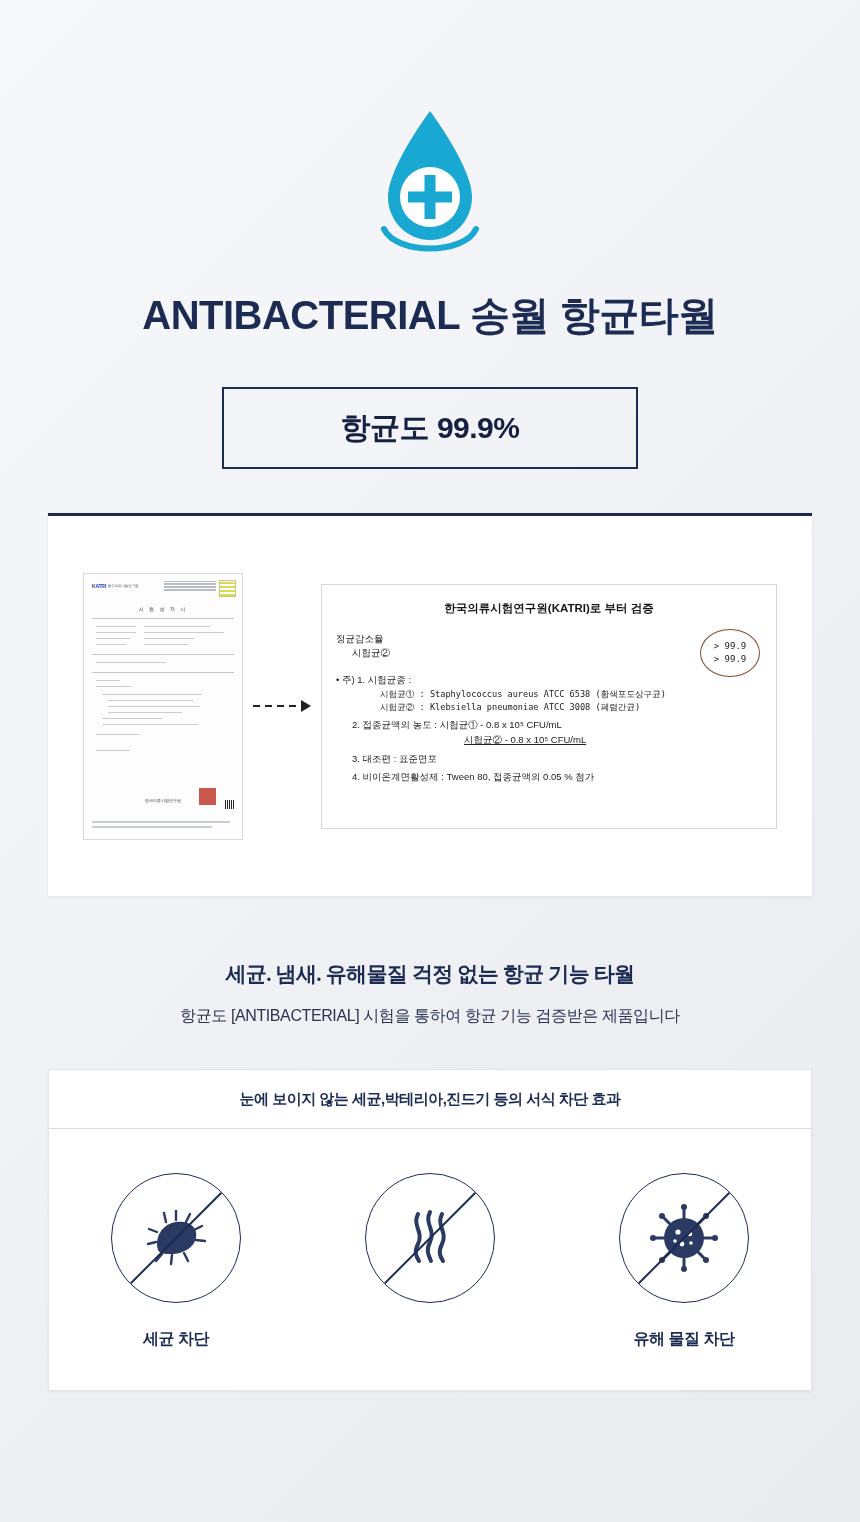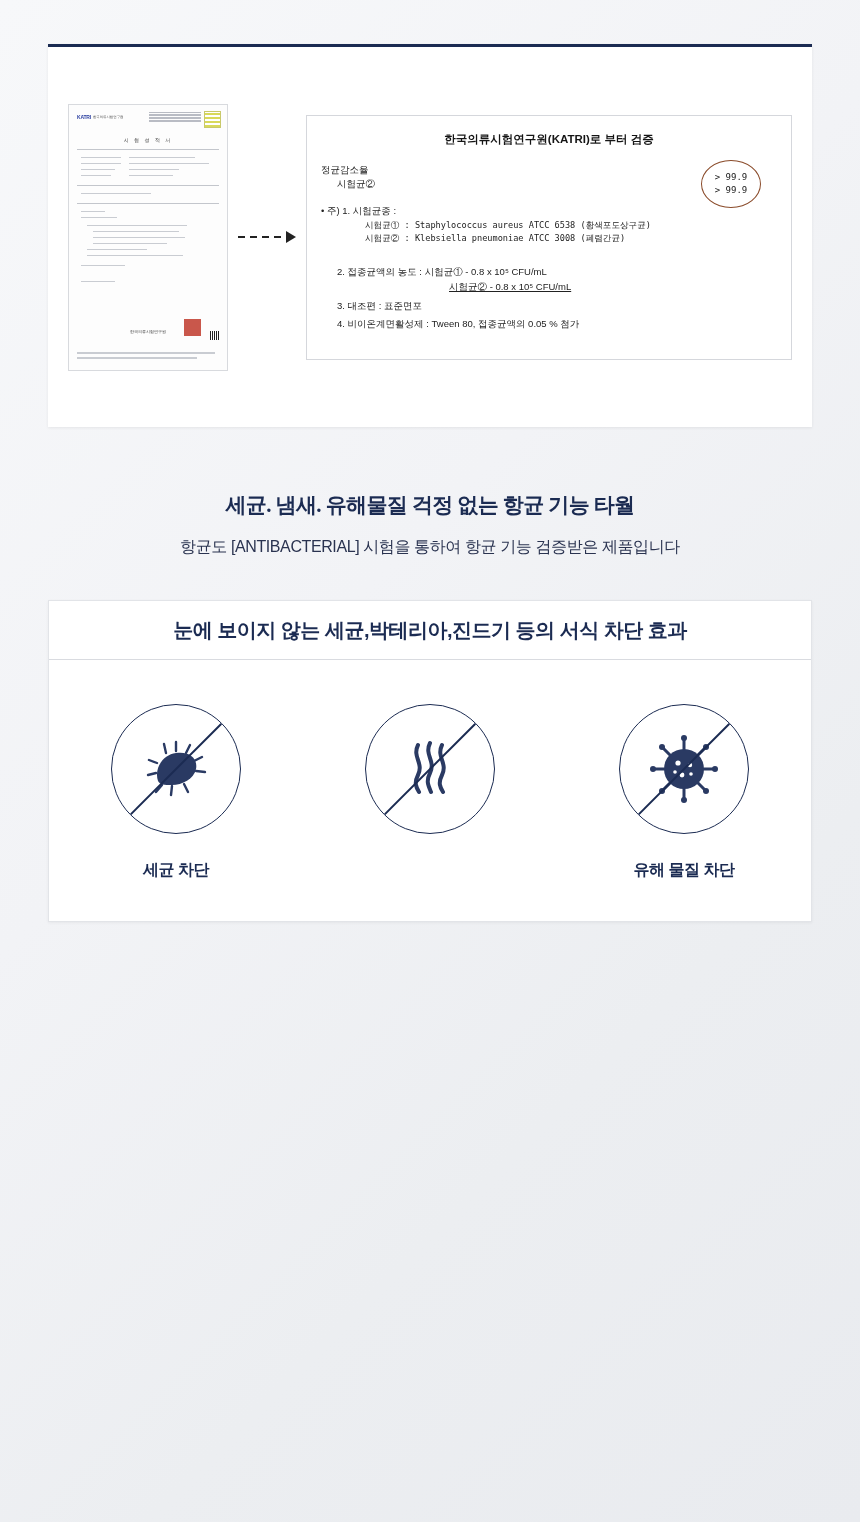--- a/index.html
+++ b/index.html
@@ -64,21 +64,21 @@
     background: #ffffff;
     border-top: 3px solid #1b2b52;
     box-shadow: 0 1px 3px rgba(0,0,0,0.07);
     height: 380px;
     position: relative;
   }
   .cert-inner {
     display: flex;
     align-items: center;
     height: 100%;
-    padding: 0 20px;
+    padding: 0 35px;
     box-sizing: border-box;
   }
   .cert-doc {
     width: 158px;
     height: 265px;
     background: #fdfdfd;
     border: 1px solid #d8dade;
     position: relative;
     overflow: hidden;
     flex: none;
@@ -219,21 +219,21 @@
   .cert-detail .indent2 { padding-left: 16px; }
   .cert-detail .indent3 { padding-left: 44px; }
   .cert-detail .indent4 { padding-left: 128px; text-decoration: underline; }
   .cert-detail .mono {
     font-family: "DejaVu Sans Mono", monospace;
     font-size: 8.6px;
   }
   .result-circle {
     position: absolute;
     top: 44px;
-    right: 30px;
+    right: 16px;
     width: 58px;
     height: 46px;
     border: 1.6px solid #8a4b2a;
     border-radius: 50%;
     display: flex;
     flex-direction: column;
     align-items: center;
     justify-content: center;
     font-family: "DejaVu Sans Mono", monospace;
     font-size: 9px;
@@ -266,21 +266,21 @@
     background: #ffffff;
     border: 1px solid #e2e4e8;
     box-shadow: 0 1px 3px rgba(0,0,0,0.05);
   }
   .feat-head {
     height: 58px;
     display: flex;
     align-items: center;
     justify-content: center;
     border-bottom: 1px solid #d9dbe0;
-    font-size: 20px;
+    font-size: 15px;
     font-weight: bold;
     color: #1b2b52;
     letter-spacing: -0.5px;
   }
   .feat-body {
     display: flex;
     padding: 44px 0 40px 0;
   }
   .feat-item {
     flex: 1;
@@ -311,20 +311,40 @@
     font-weight: bold;
     color: #1b2b52;
     letter-spacing: -0.5px;
   }
 </style>
 </head>
 <body>
 
 <div class="page">
 
+  <div class="hero">
+
+    <div class="drop-wrap">
+      <svg width="112" height="160" viewBox="0 0 112 160">
+        <path d="M56 6 C56 6 14 62 14 92 C14 116 33 135 56 135 C79 135 98 116 98 92 C98 62 56 6 56 6 Z" fill="#19a8d2"></path>
+        <circle cx="56" cy="92" r="30" fill="#ffffff"></circle>
+        <path d="M56 70 L56 114 M34 92 L78 92" stroke="#19a8d2" stroke-width="11" stroke-linecap="butt"></path>
+        <path d="M10 124 C22 150 90 150 102 124" stroke="#19a8d2" stroke-width="6" fill="none" stroke-linecap="round"></path>
+      </svg>
+    </div>
+
+    <h1 class="hero-title">
+      <span>ANTIBACTERIAL</span>
+      <span class="kr">송월 항균타월</span>
+    </h1>
+
+    <div class="badge-box">
+      <span class="badge-text">항균도 99.9%</span>
+    </div>
+  </div>
 
   <div class="cert-panel">
     <div class="cert-inner">
 
       <div class="cert-doc">
         <div class="katri-bar">
           <span class="katri-logo">KATRI</span>
           <span class="katri-sub">한국의류시험연구원</span>
         </div>
         <div class="hdr-right">
@@ -391,21 +411,21 @@
 
         <div class="cd-block" style="margin-top:12px;">
           <div class="indent1">
             • <span>주)</span>
             <span class="n1-no">1.</span>
             <span>시험균종 :</span>
           </div>
           <div class="indent3 mono">시험균① : Staphylococcus aureus ATCC 6538 (황색포도상구균)</div>
           <div class="indent3 mono">시험균② : Klebsiella pneumoniae ATCC 3008 (폐렴간균)</div>
 
-          <div class="indent2" style="margin-top:20px;">
+          <div class="indent2" style="margin-top:4px;">
             <span>2.</span>
             <span>접종균액의 농도 : 시험균① - 0.8 x 10⁵ CFU/mL</span>
           </div>
           <div class="indent4">시험균② - 0.8 x 10⁵ CFU/mL</div>
 
           <div class="indent2" style="margin-top:4px;">
             <span>3.</span>
             <span>대조편 : 표준면포</span>
           </div>
 

